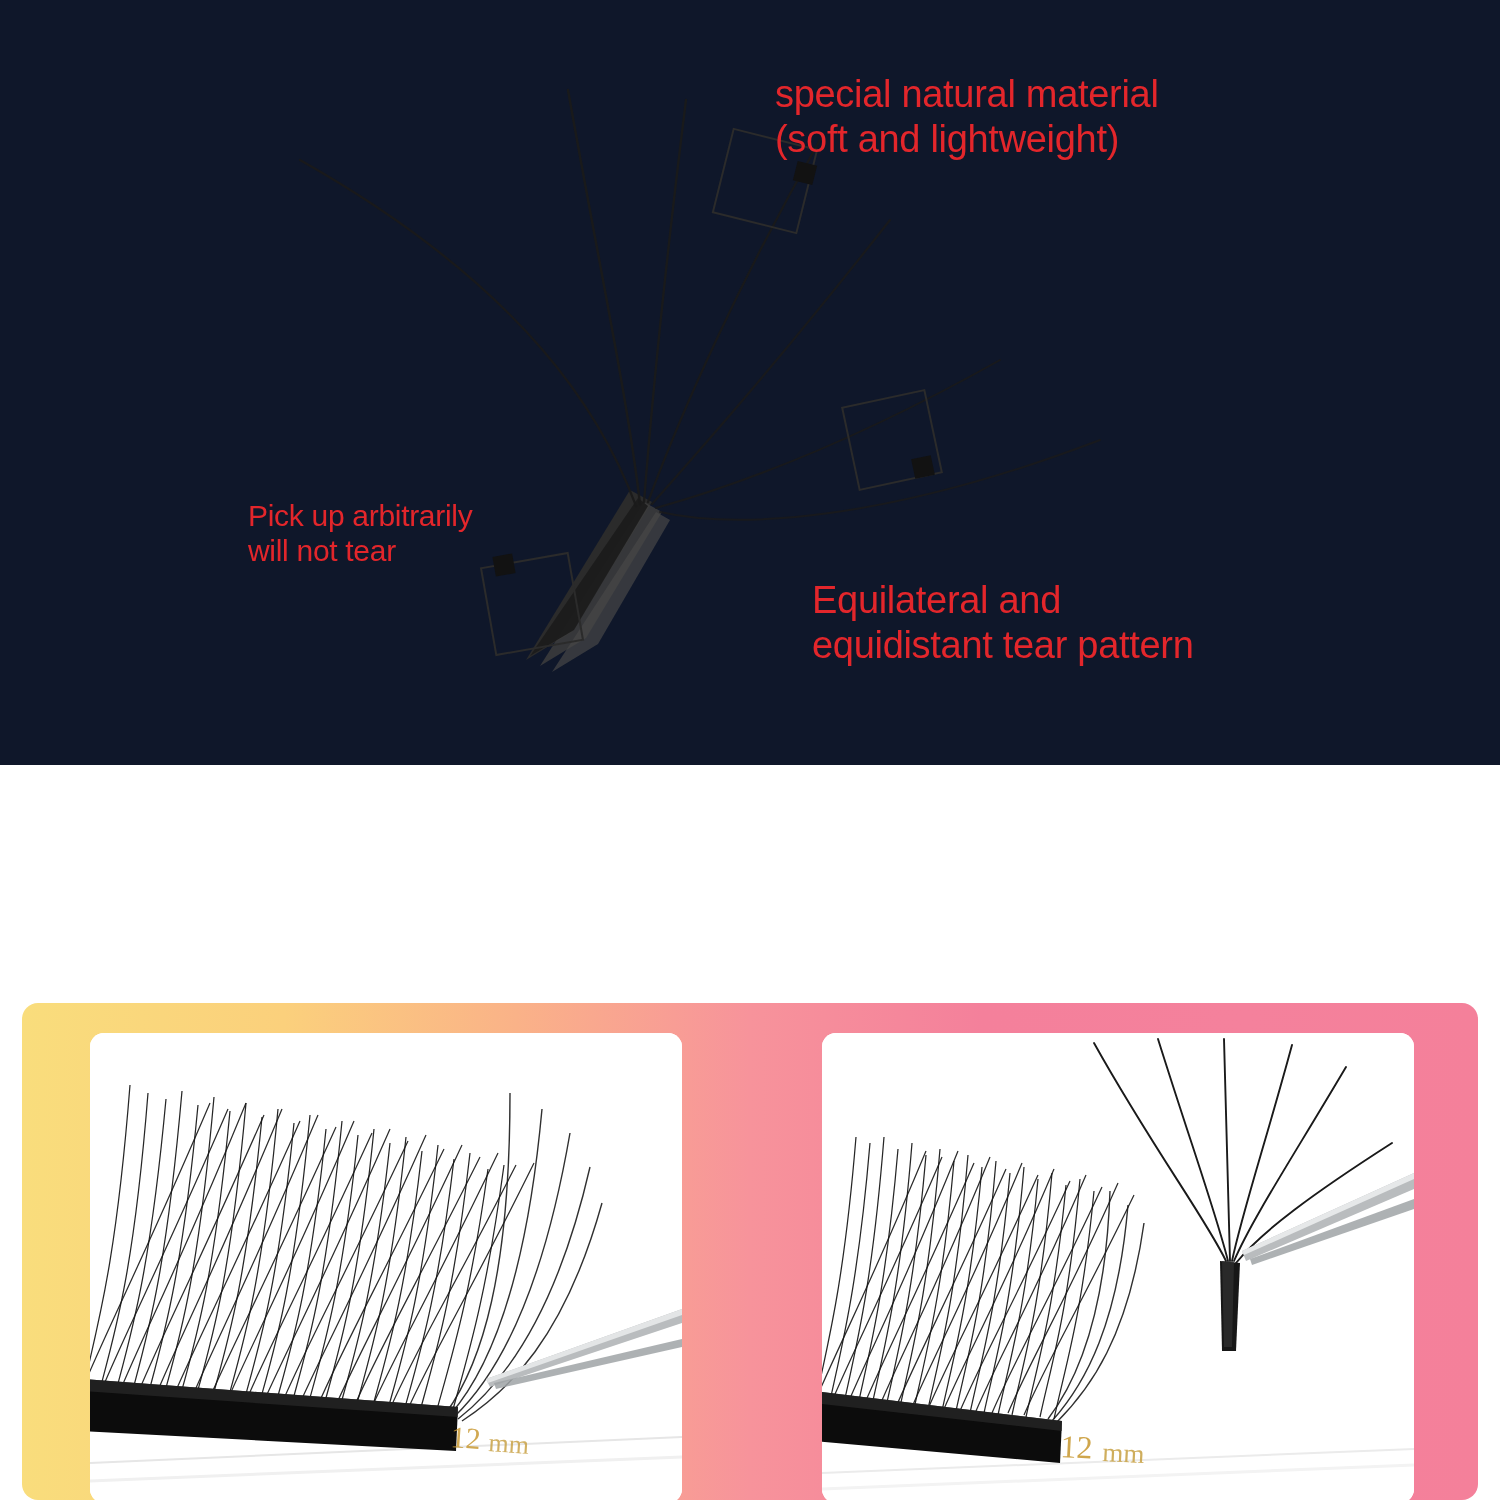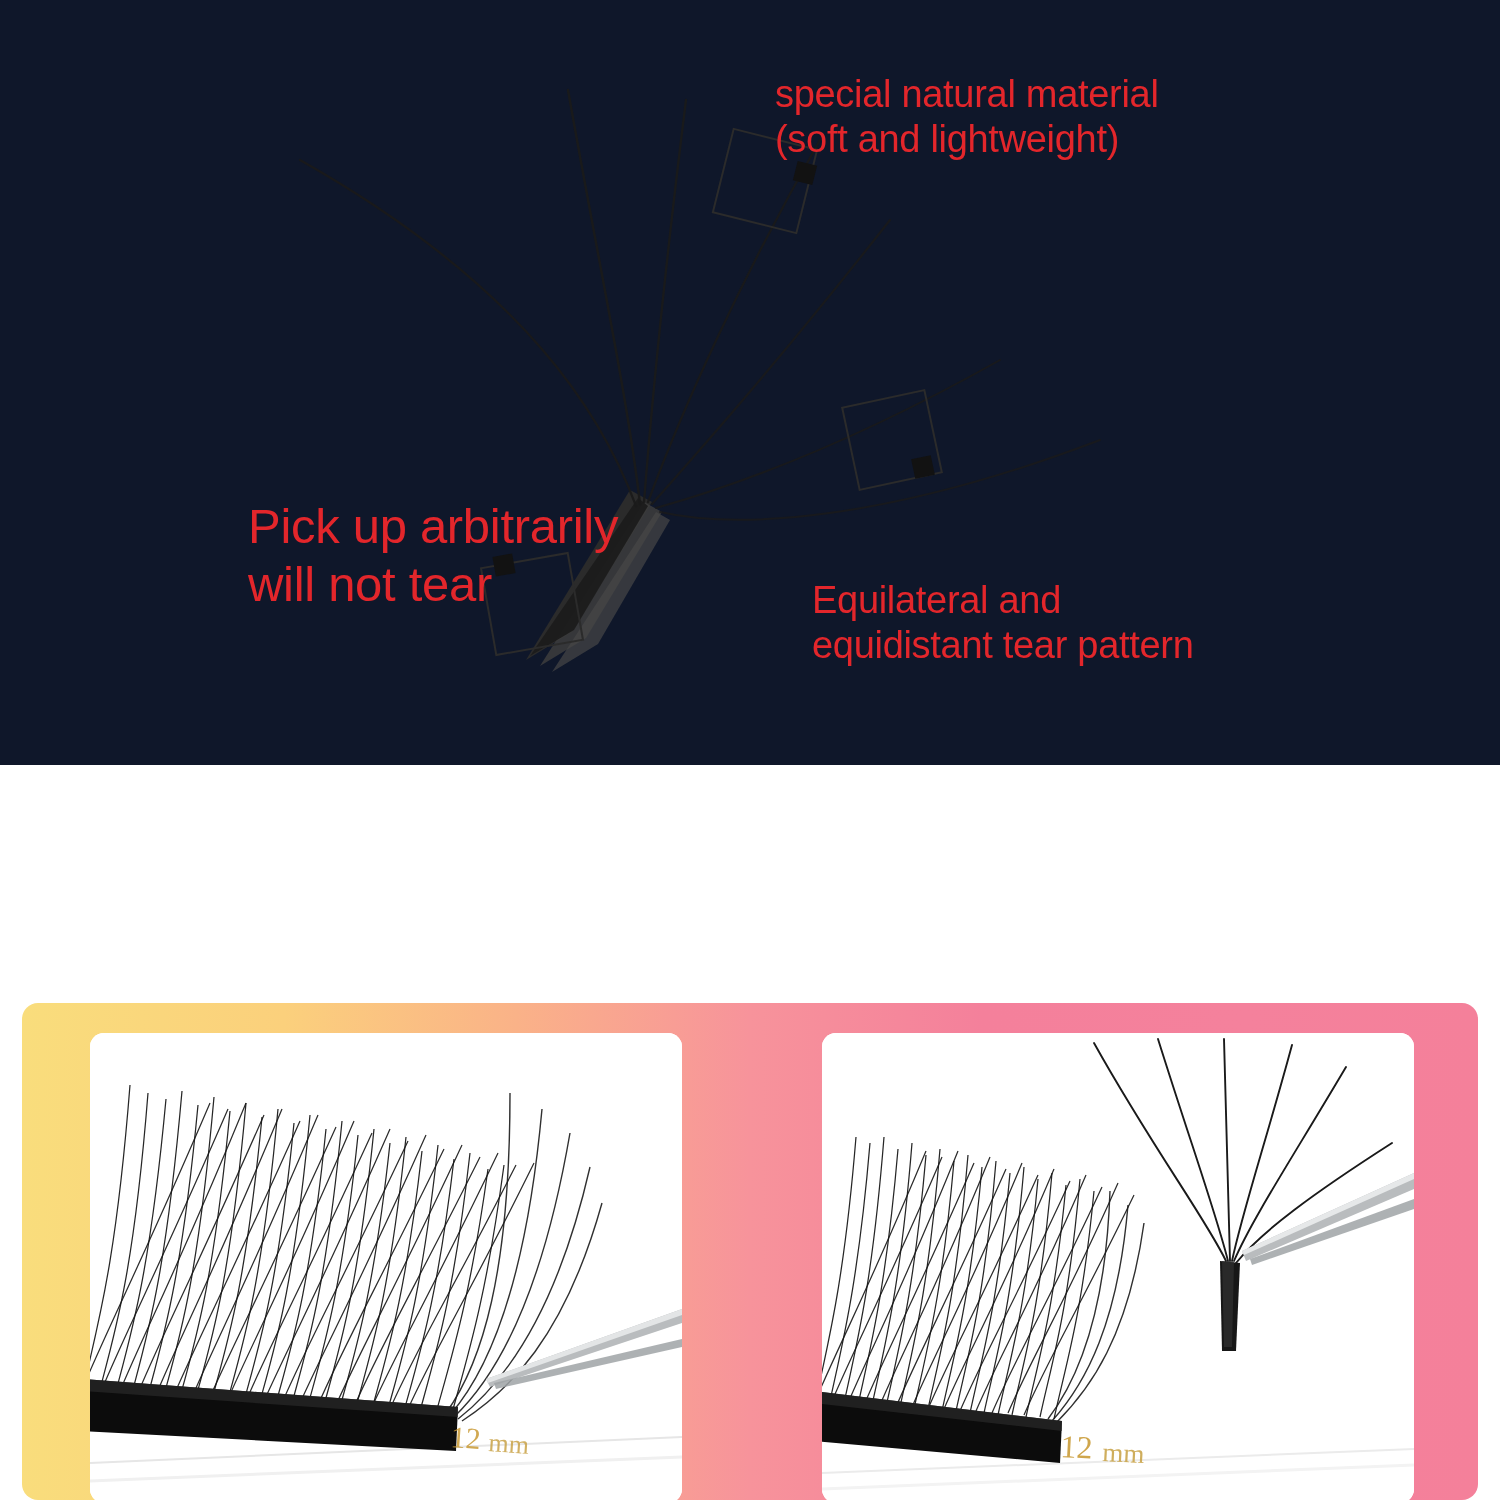--- a/index.html
+++ b/index.html
@@ -40,21 +40,21 @@
     letter-spacing: -0.3px;
   }
   #callout-material {
     left: 775px;
     top: 72px;
     font-size: 38px;
   }
   #callout-pickup {
     left: 248px;
     top: 498px;
-    font-size: 49px;
+    font-size: 30px;
   }
   #callout-equilateral {
     left: 812px;
     top: 578px;
     font-size: 38px;
   }
 
   
   #promo-banner {
     position: absolute;

